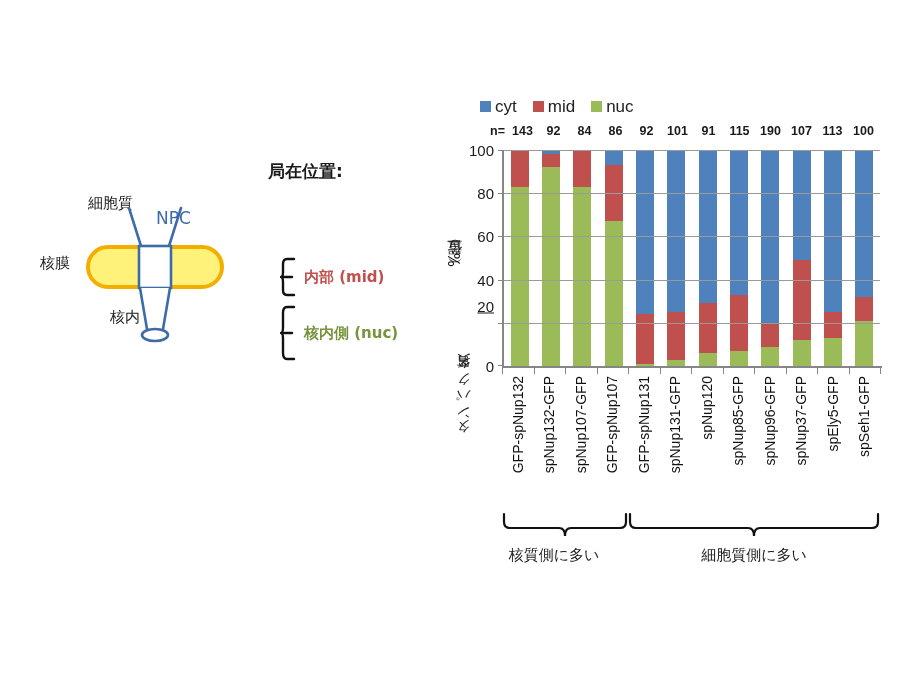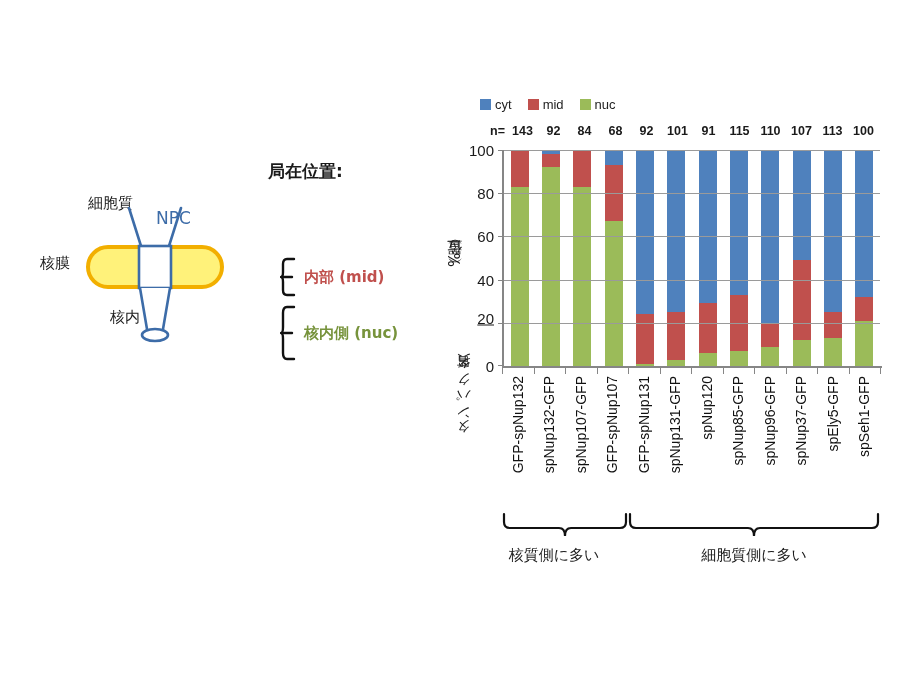--- a/index.html
+++ b/index.html
@@ -56,21 +56,21 @@
     width: 440px; height: 520px;
   }
 
   
   #chart-legend {
     position: absolute; left: 28px; top: 0px;
     display: flex; gap: 16px; align-items: center;
   }
   .legend-item { display: flex; align-items: center; gap: 4px; }
   .legend-swatch { width: 11px; height: 11px; display: inline-block; }
-  .legend-label { font-size: 13px; color: #222; line-height: 1; }
+  .legend-label { font-size: 17px; color: #222; line-height: 1; }
 
   
   #n-row {
     position: absolute; left: 0px; top: 26px;
     width: 436px; height: 18px;
     display: flex; align-items: center;
   }
   #n-prefix {
     position: absolute; left: 38px; top: 0;
     font-size: 12.5px; font-weight: bold; color: #1a1a1a;
@@ -259,37 +259,37 @@
         <span class="legend-label">nuc</span>
       </div>
     </div>
 
   <div id="n-row">
     <span id="n-prefix">n=</span>
     <div id="n-values">
         <div class="n-cell">143</div>
         <div class="n-cell">92</div>
         <div class="n-cell">84</div>
-        <div class="n-cell">68</div>
+        <div class="n-cell">86</div>
         <div class="n-cell">92</div>
         <div class="n-cell">101</div>
         <div class="n-cell">91</div>
         <div class="n-cell">115</div>
-        <div class="n-cell">110</div>
+        <div class="n-cell">190</div>
         <div class="n-cell">107</div>
         <div class="n-cell">113</div>
         <div class="n-cell">100</div>
       </div>
   </div>
 
   <div id="plot-wrap">
     <div id="y-axis-title">位置（%）</div>
     <div id="y-ticks">
         <div class="y-tick-label" style="top: 216px;">0</div>
-        <div class="y-tick-label" style="top: 168px; text-decoration: underline;">20</div>
+        <div class="y-tick-label" style="top: 156px; text-decoration: underline;">20</div>
         <div class="y-tick-label" style="top: 129.6px;">40</div>
         <div class="y-tick-label" style="top: 86.4px;">60</div>
         <div class="y-tick-label" style="top: 43.2px;">80</div>
         <div class="y-tick-label" style="top: 0px;">100</div>
       </div>
     <div id="plot-area">
       <div id="bars">
           <div class="bar-slot">
             <div class="bar-stack">
               <div class="seg" title="GFP-spNup132 mid: 17%" style="height: 17%; background: rgb(192, 80, 77);"></div>

